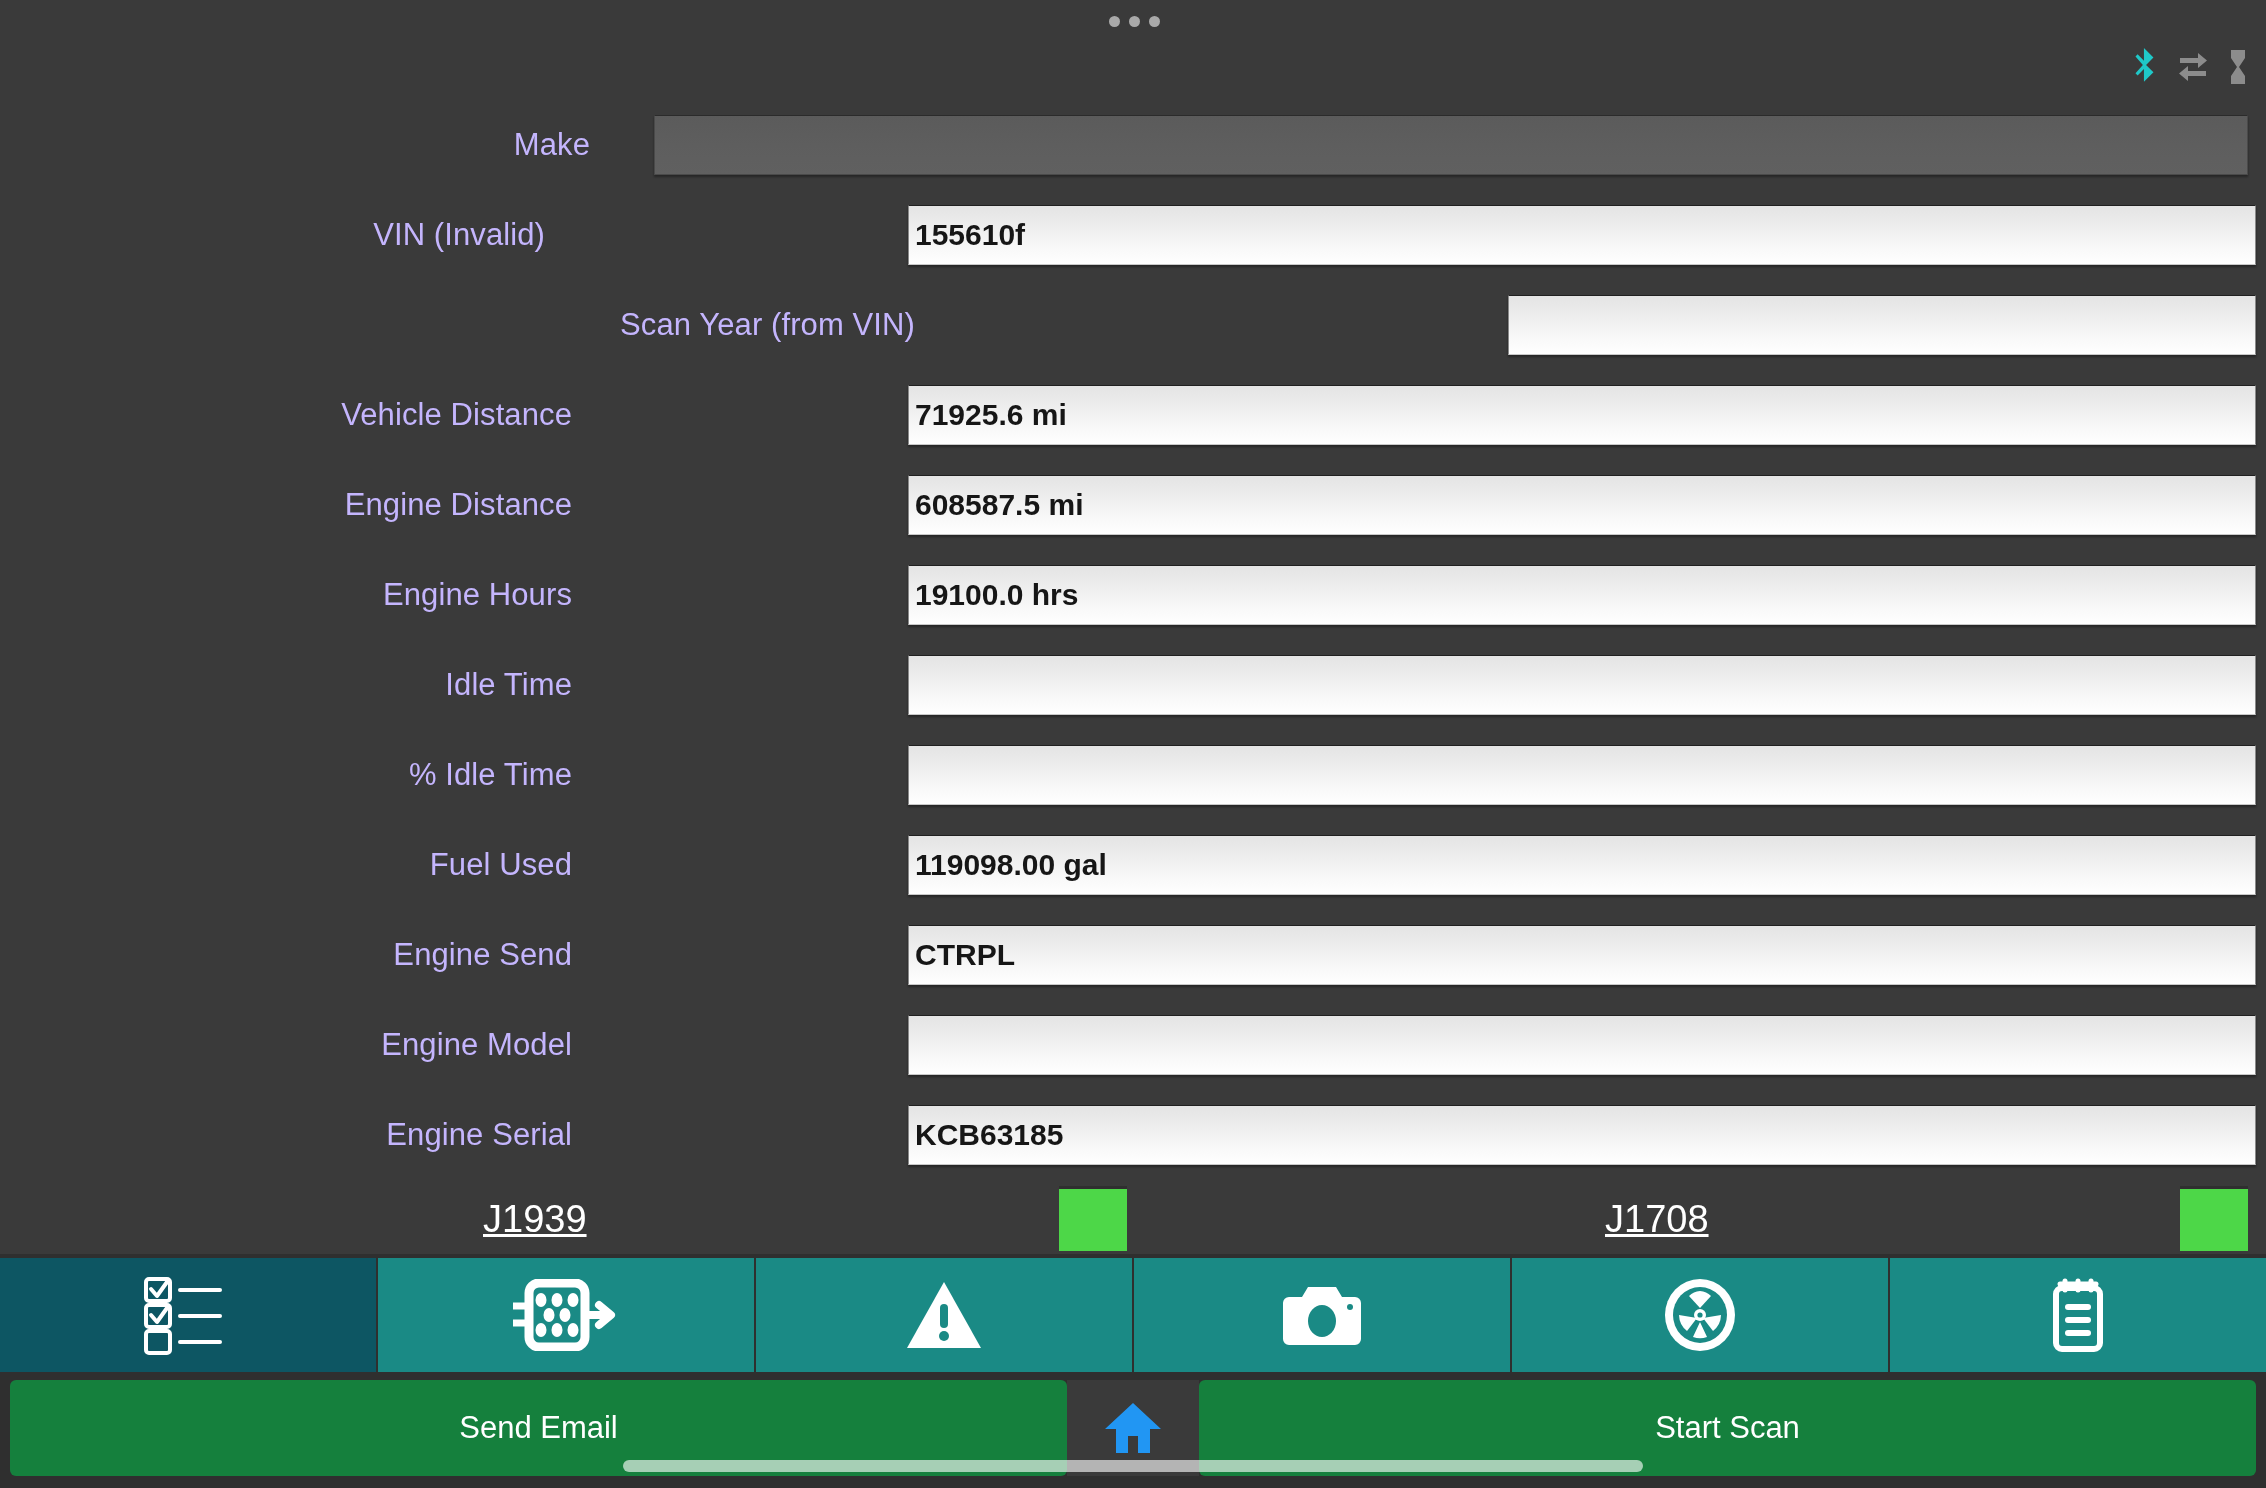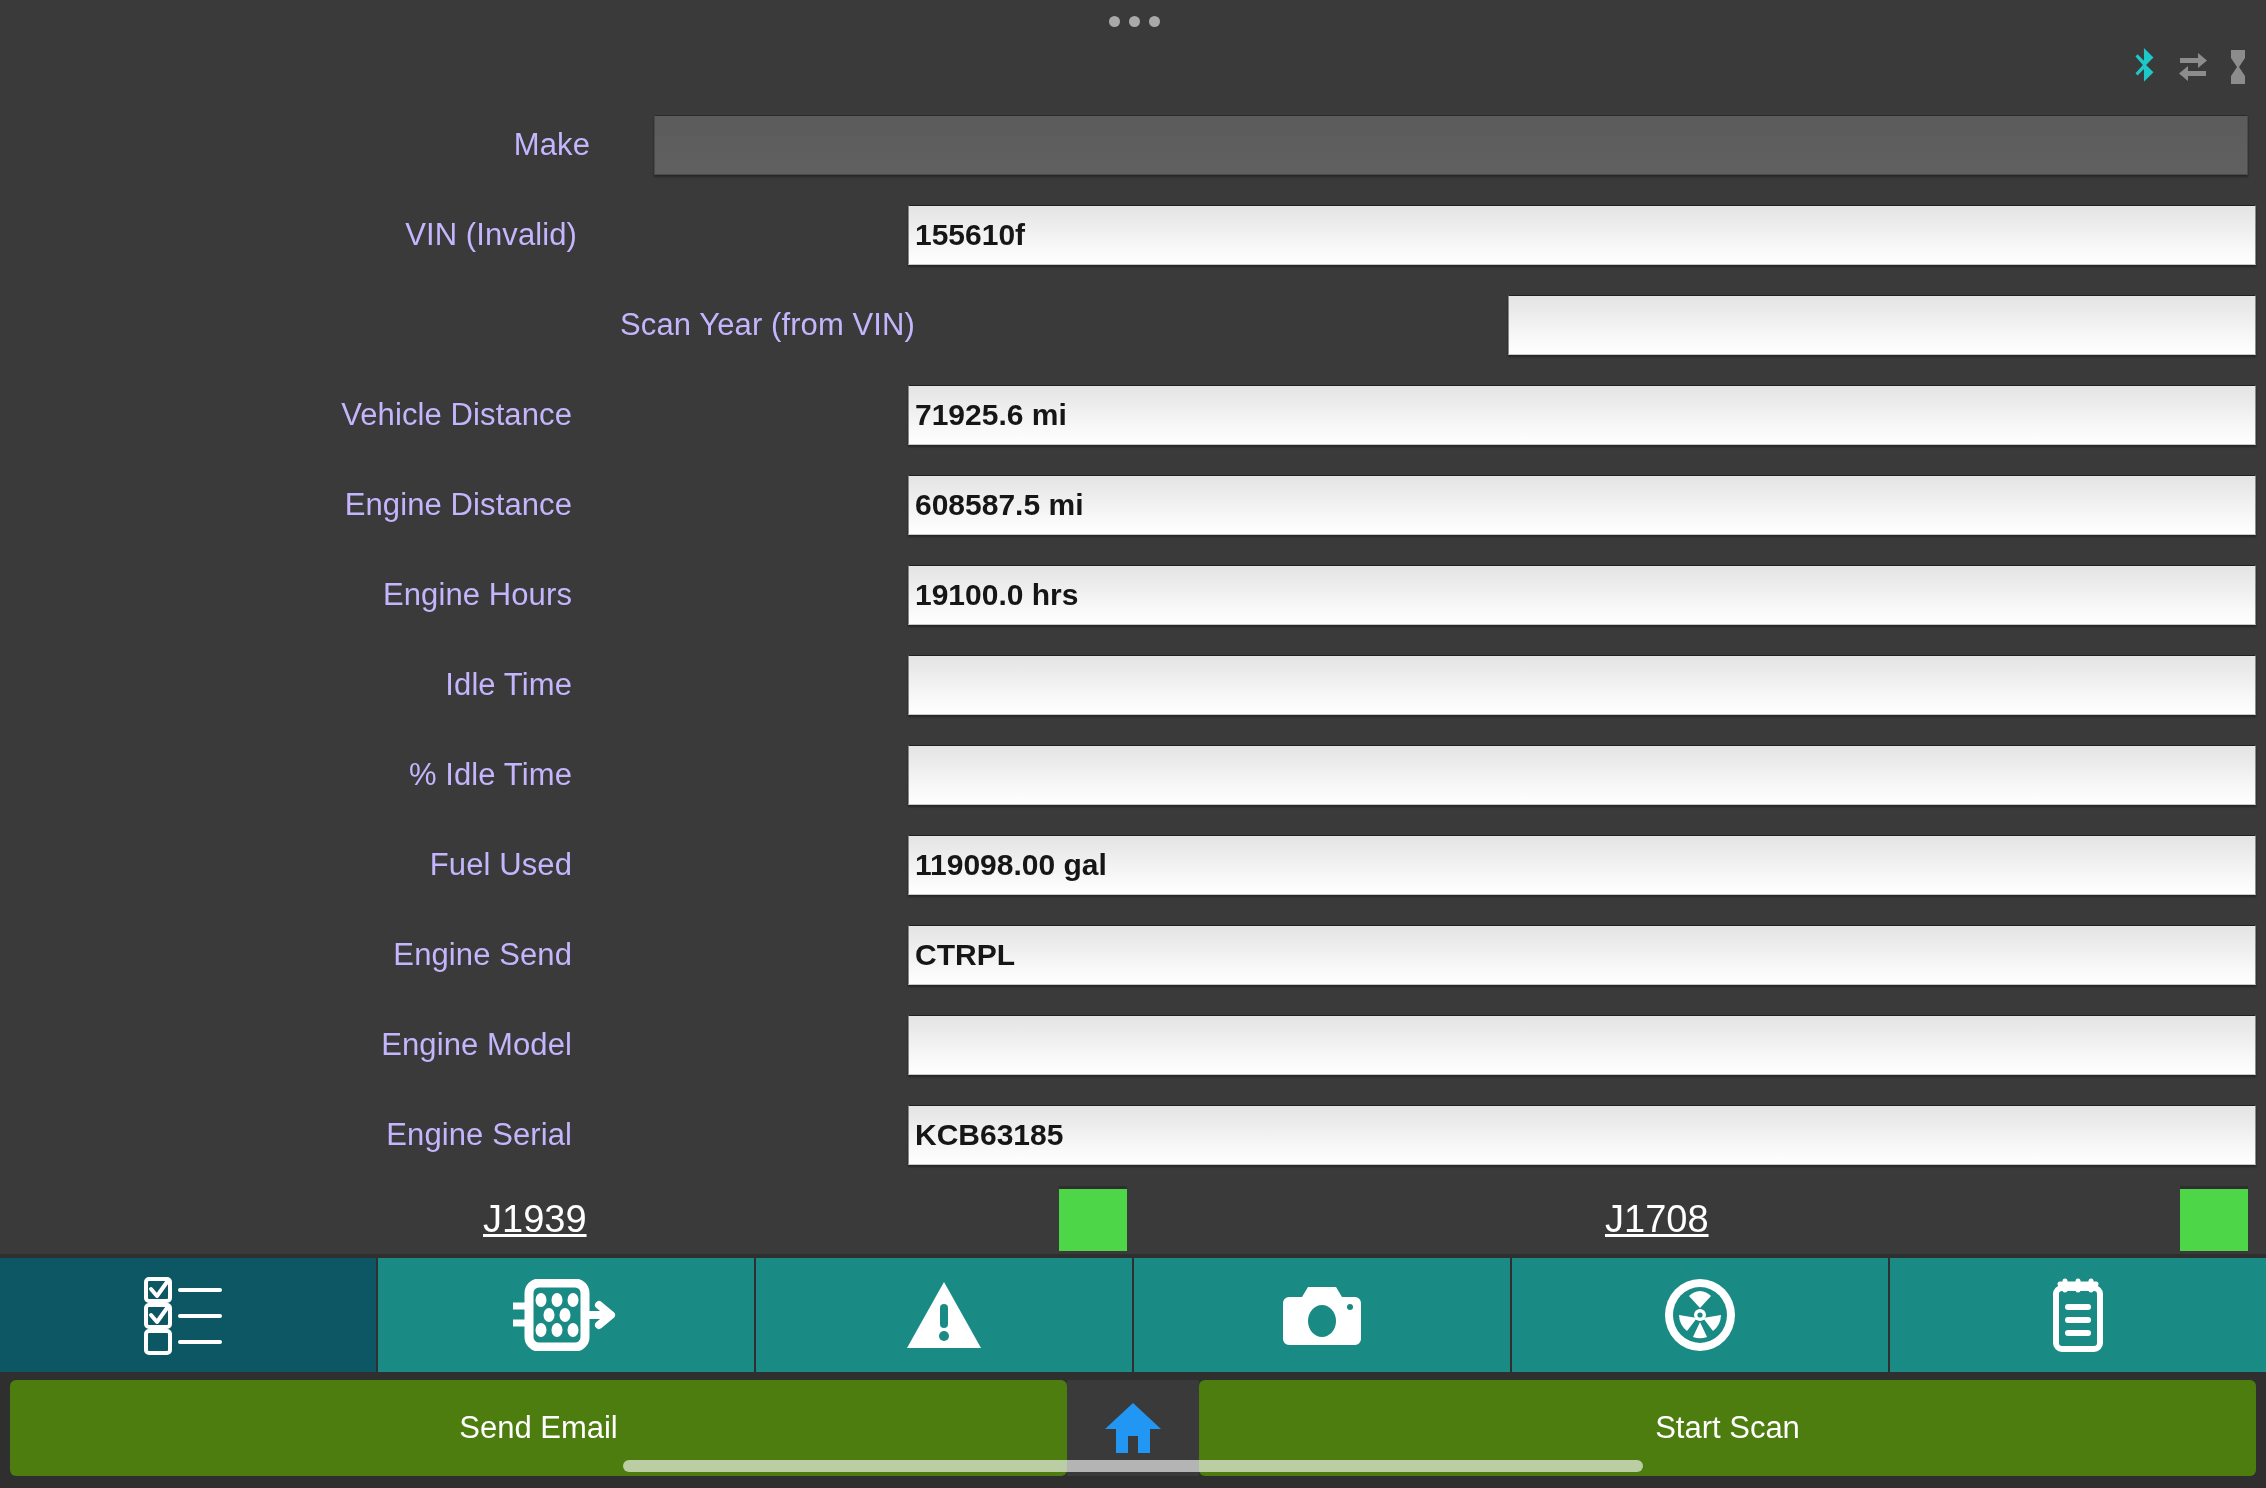--- a/index.html
+++ b/index.html
@@ -98,21 +98,21 @@
     background: linear-gradient(to bottom, #5b5b5b 0%, #5e5e5e 50%, #606060 100%);
     border: 1px solid #4a4a4a;
     border-top-color: #2b2b2b;
     color: #d8d8d8;
   }
 
   
   .row-make     .field-label { position:absolute; left:0; width:590px; }
   .row-make     .field-input { position:absolute; left:654px; right:18px; }
 
-  .row-vin      .field-label { position:absolute; left:0; width:545px;margin-left:32px; }
+  .row-vin      .field-label { position:absolute; left:0; width:545px; }
   .row-vin      .field-input { position:absolute; left:908px; right:10px; }
 
   .row-year     .field-label { position:absolute; left:0; width:915px; }
   .row-year     .field-input { position:absolute; left:1508px; right:10px; }
 
   .row-std      .field-label { position:absolute; left:0; width:572px; }
   .row-std      .field-input { position:absolute; left:908px; right:10px; }
 
   
   .protocol-row {
@@ -168,21 +168,21 @@
     display: flex;
     align-items: center;
     background: #2f2f2f;
     padding: 8px 10px 12px 10px;
     box-sizing: border-box;
     gap: 0;
   }
   .action-btn {
     flex: 1 1 0;
     height: 96px;
-    background: #4d7c0f;
+    background: #15803d;
     border: none;
     border-radius: 6px;
     color: #ffffff;
     font-size: 31px;
     font-family: "Liberation Sans", sans-serif;
     display: flex;
     align-items: center;
     justify-content: center;
     cursor: pointer;
   }

